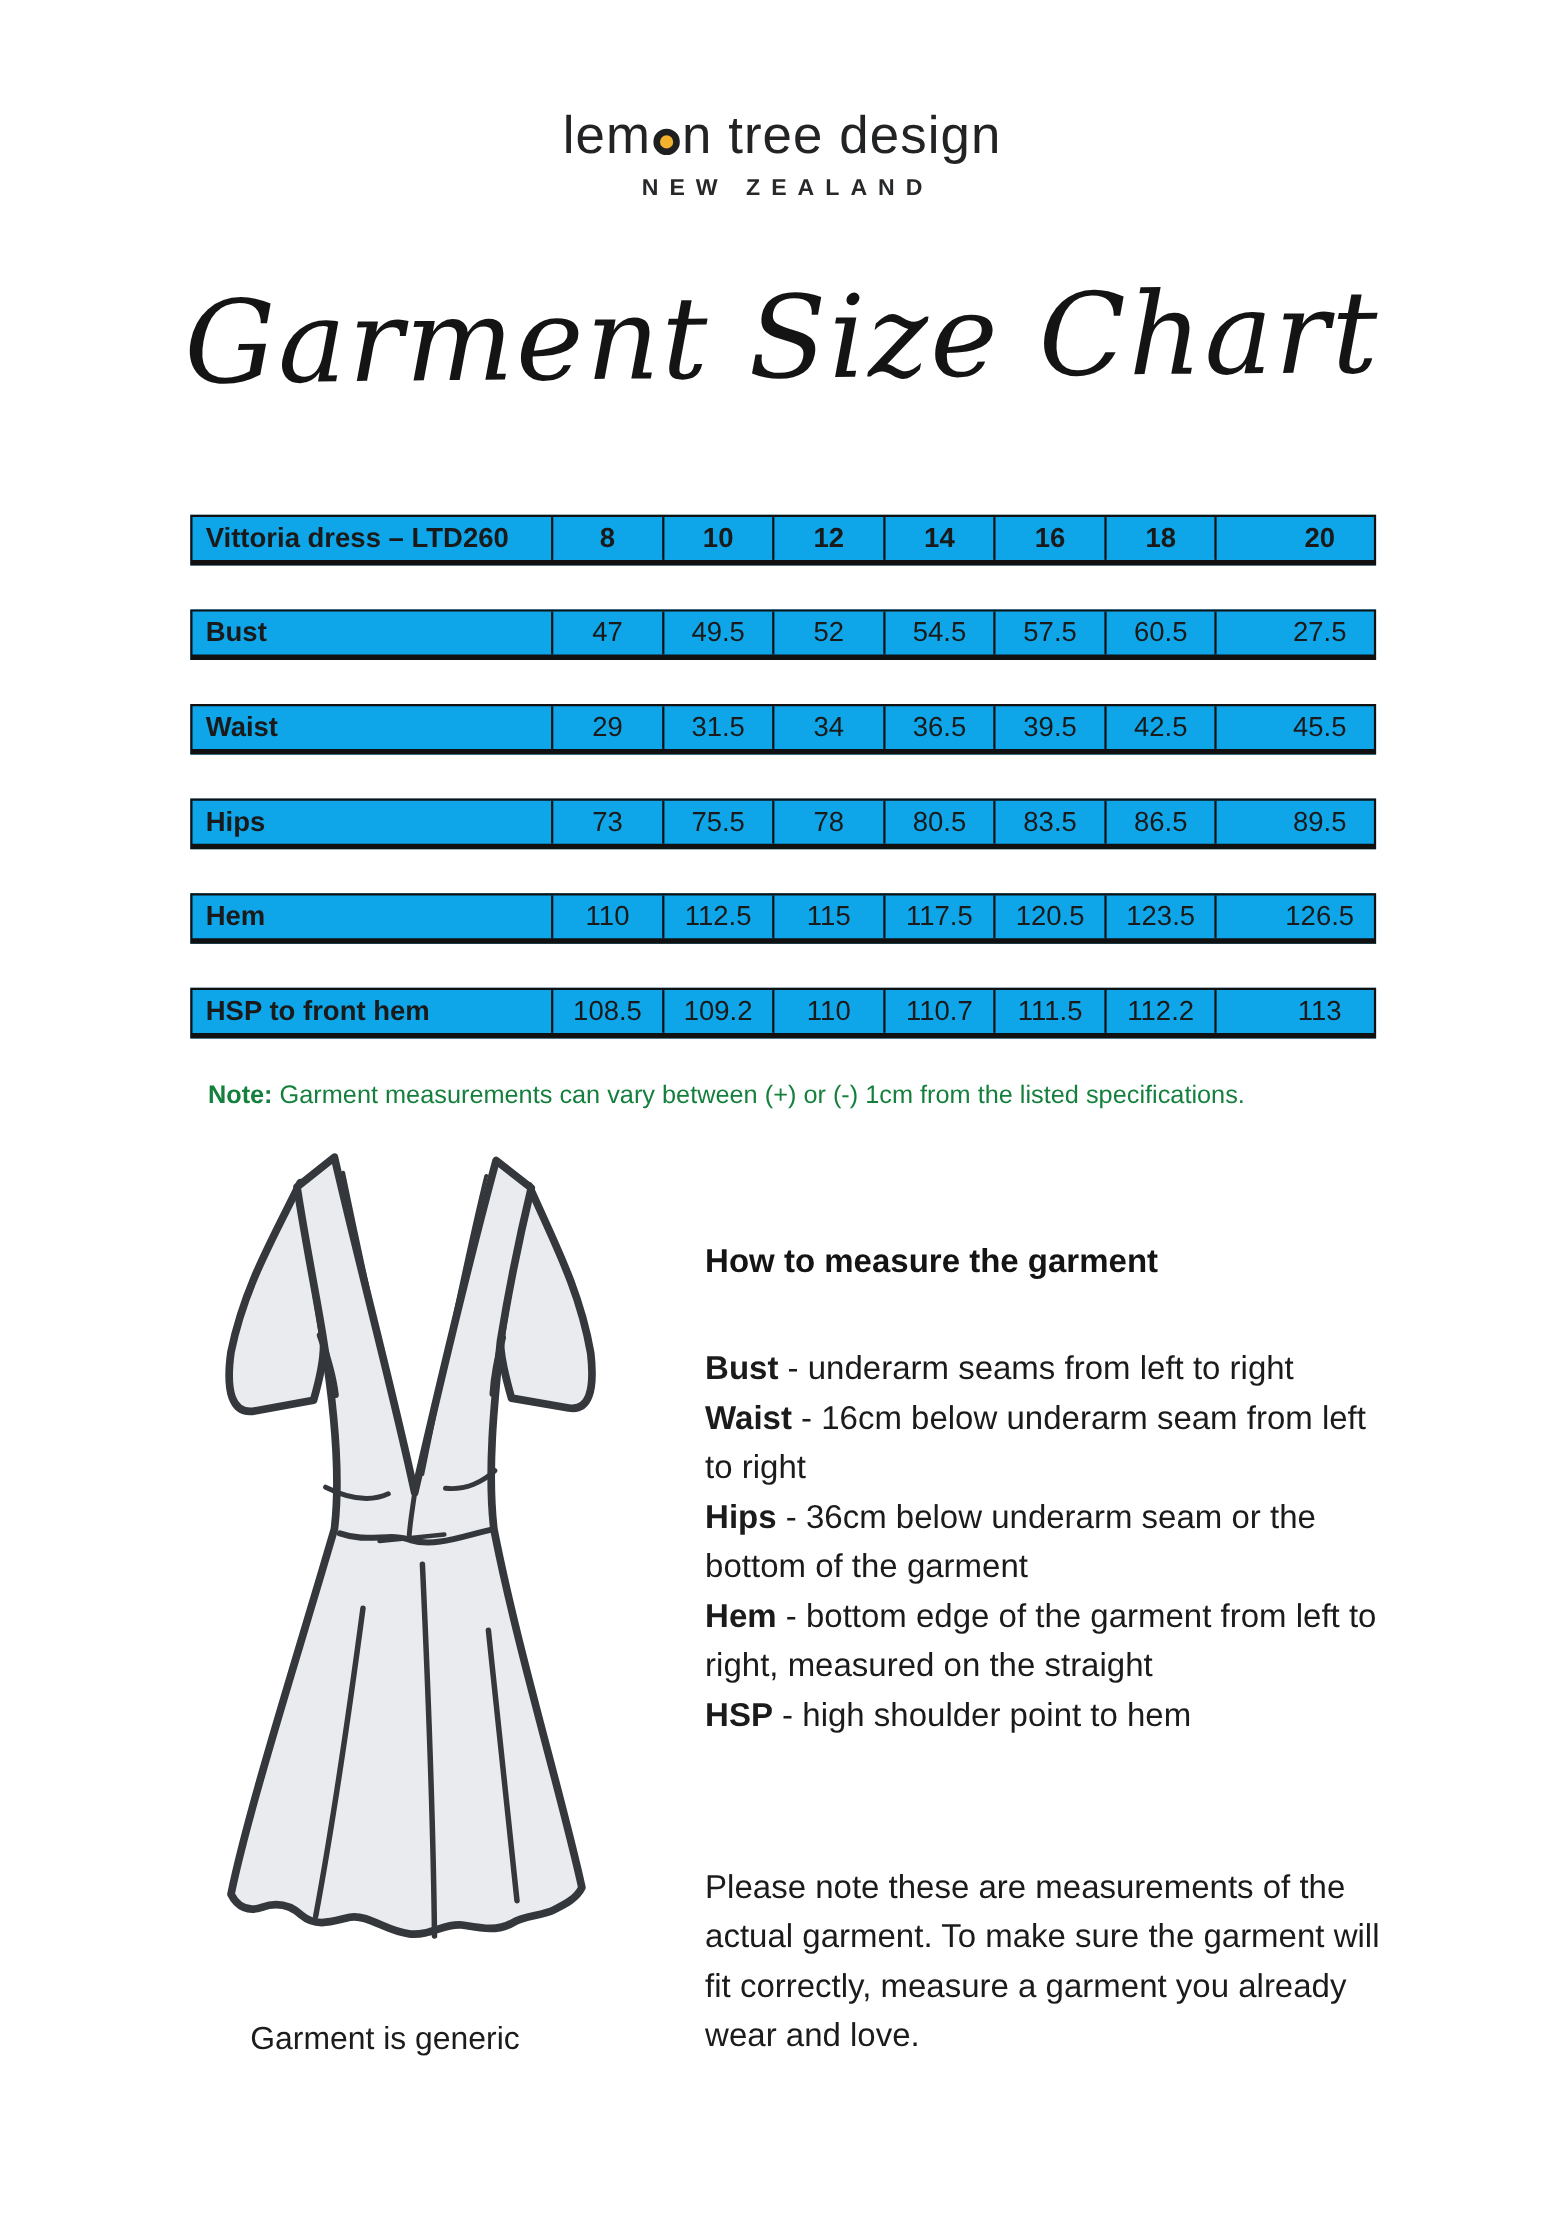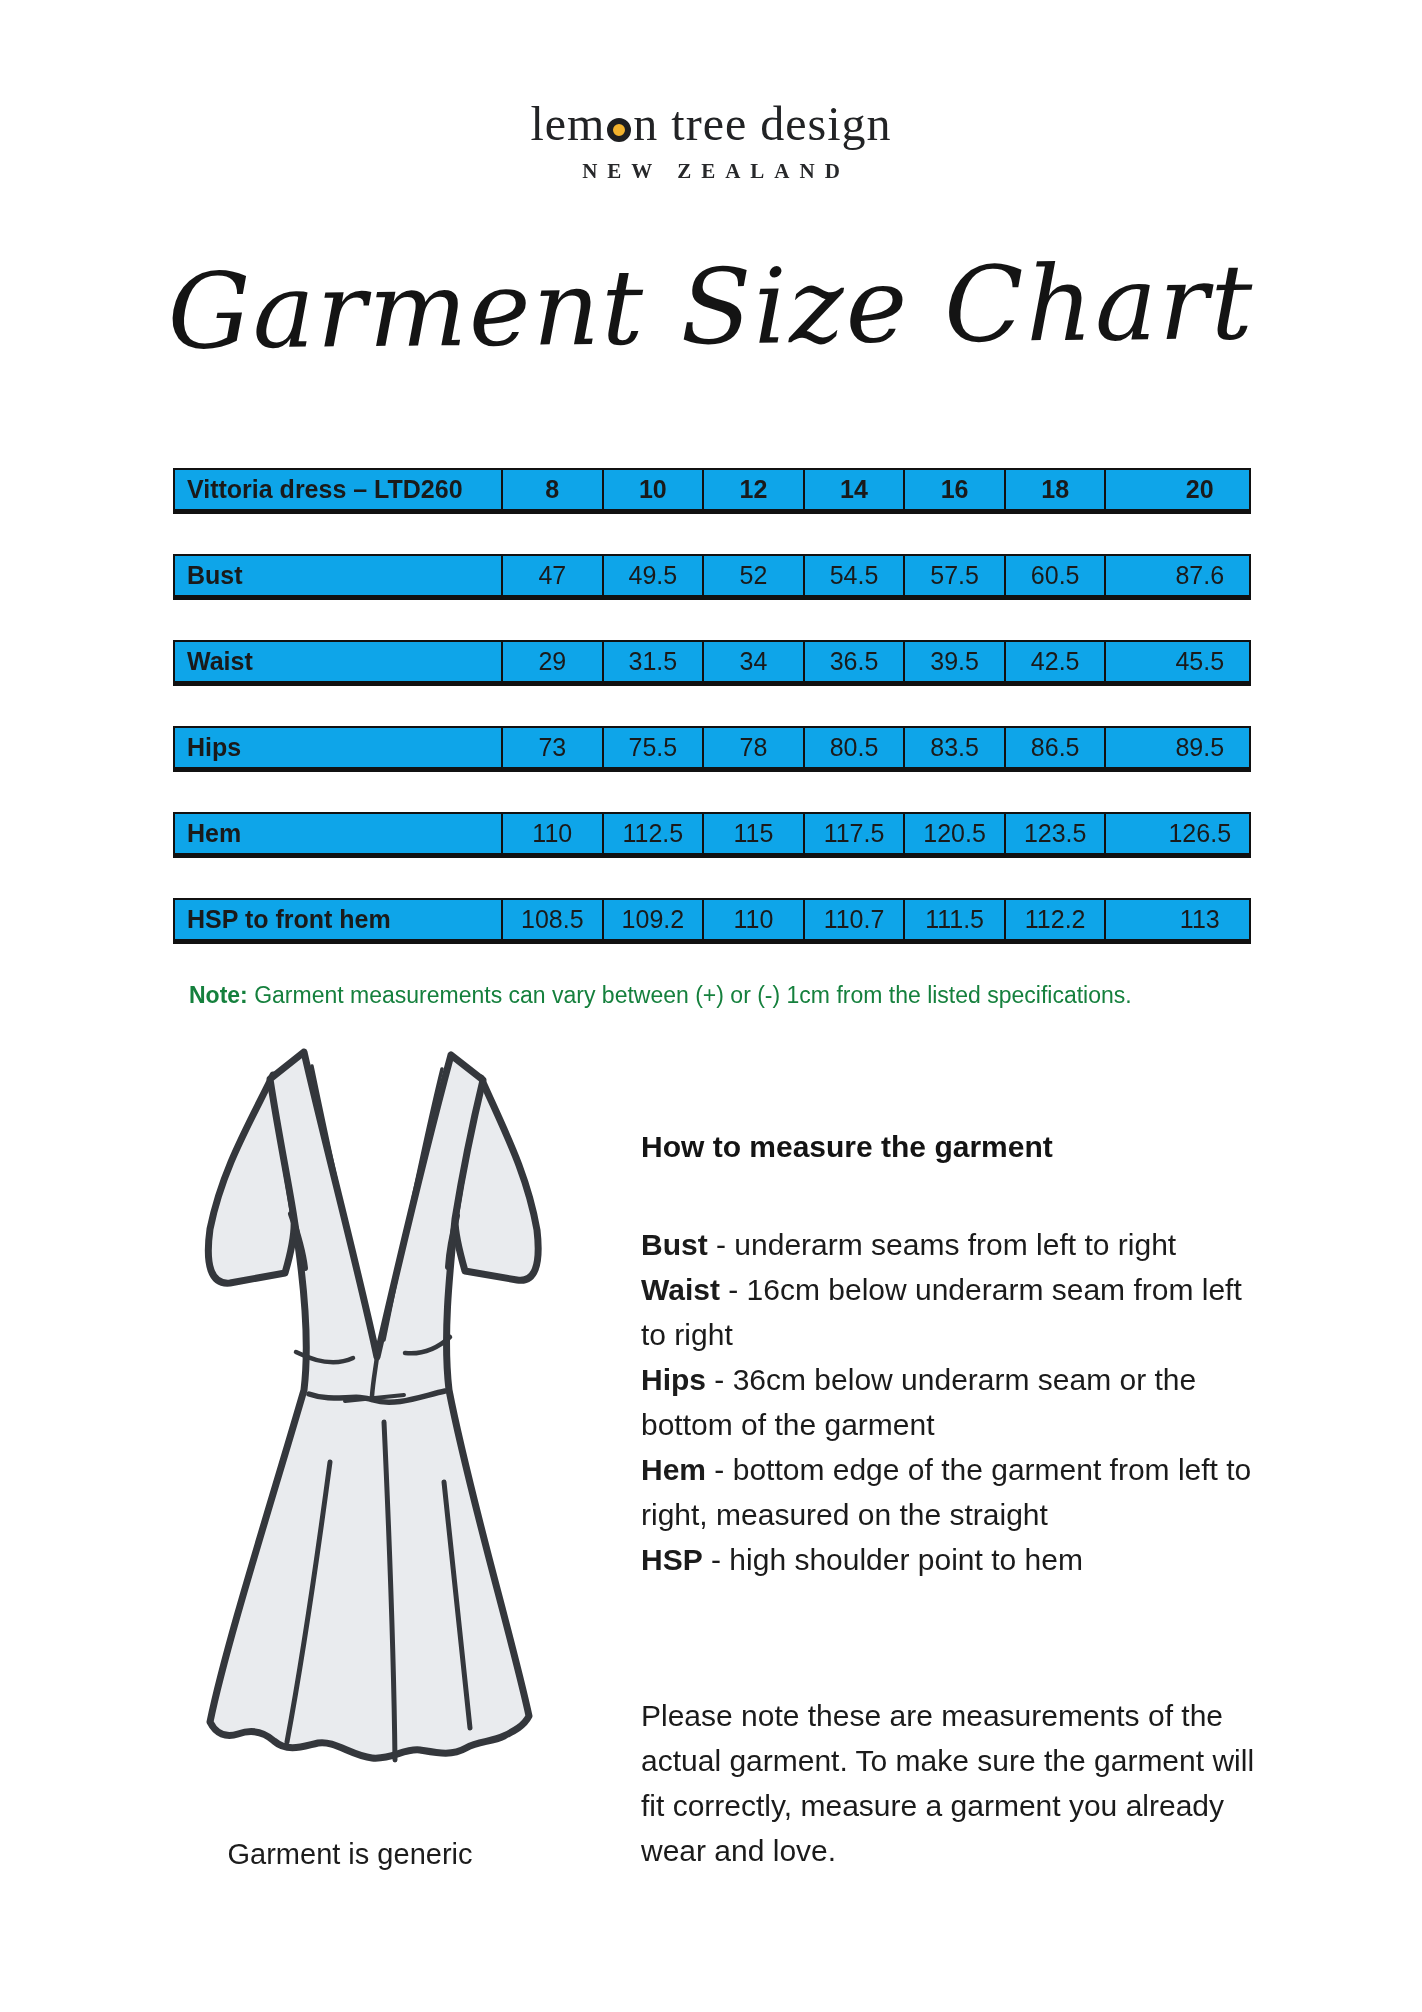--- a/index.html
+++ b/index.html
@@ -13,21 +13,20 @@
     color: #1a1a1a;
     overflow: hidden;
   }
 
   
   .logo {
     position: absolute;
     top: 96px; left: 0;
     width: 100%;
     text-align: center;
-    font-family: Liberation Serif, serif;
   }
   .brand {
     font-size: 48px;
     font-weight: 400;
     letter-spacing: 1px;
     color: #222325;
     white-space: nowrap;
   }
   .lemon-dot {
     display: inline-block;
@@ -173,21 +172,21 @@
     </div>
 
     <div class="srow">
       <div class="lbl">Bust</div>
       <div class="val">47</div>
       <div class="val">49.5</div>
       <div class="val">52</div>
       <div class="val">54.5</div>
       <div class="val">57.5</div>
       <div class="val">60.5</div>
-      <div class="val">87.6</div>
+      <div class="val">27.5</div>
     </div>
 
     <div class="srow">
       <div class="lbl">Waist</div>
       <div class="val">29</div>
       <div class="val">31.5</div>
       <div class="val">34</div>
       <div class="val">36.5</div>
       <div class="val">39.5</div>
       <div class="val">42.5</div>

